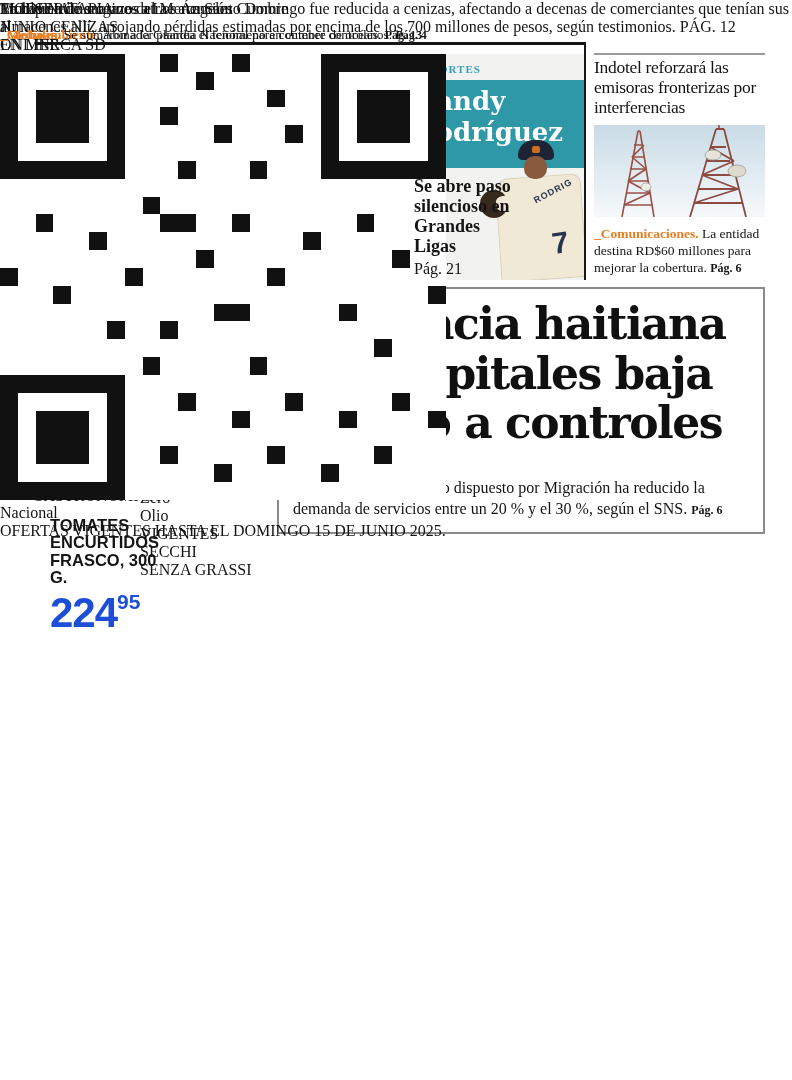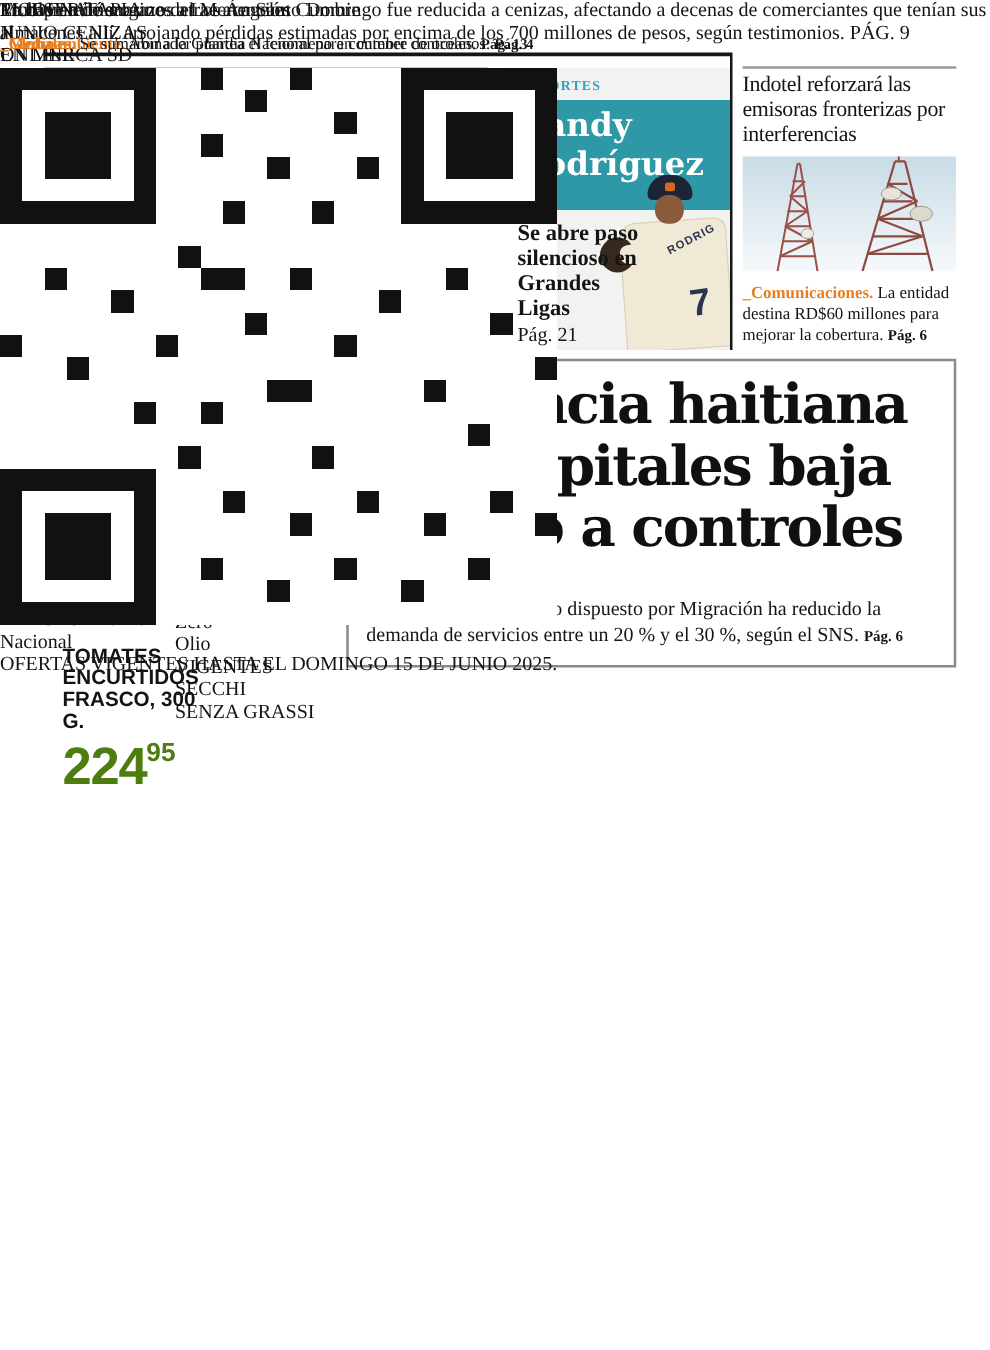--- a/index.html
+++ b/index.html
@@ -74,21 +74,21 @@
   .italia .it { font-size:56px; letter-spacing:1px; line-height:1.1; }
 
   
   .ponti { left:32px; top:451px; width:231px; height:404px; background:#fff; overflow:hidden;text-decoration:underline; }
   .ponti-badge { width:82px; text-align:center; }
   .ponti-badge .yr { color:#b8953a; font-family:"Liberation Sans",sans-serif; font-size:8px; letter-spacing:2px; }
   .ponti-badge .bx { margin-top:1px; background:#1E3A1F; border:2px solid #C9A02C; border-radius:14px 14px 10px 10px / 18px 18px 8px 8px;
     color:#fff; font-family:"DejaVu Serif",serif; font-weight:bold; font-size:15px; padding:3px 0 4px; }
   .p1-logo { left:18px; top:10px; }
   .p1-name { left:18px; top:66px; width:112px; font-family:"Liberation Sans",sans-serif; font-weight:bold; font-size:16.5px; line-height:1.05; }
-  .price { color:#4d7c0f; font-family:"Liberation Sans",sans-serif; font-weight:bold; }
+  .price { color:#1d4ed8; font-family:"Liberation Sans",sans-serif; font-weight:bold; }
   .price .int { font-size:42px; letter-spacing:-1px; }
   .price .cts { font-size:21px; vertical-align:18px; }
   .p1-price { left:18px; top:138px; }
   .jar { left:108px; top:2px; width:122px; height:196px; }
   .jar .lid { position:absolute; left:6px; top:0; width:110px; height:22px; background:linear-gradient(180deg,#e3c153,#a47d1e); border-radius:8px; }
   .jar .body { position:absolute; left:0; top:16px; width:122px; height:180px; border-radius:12px 12px 14px 14px;
     background:linear-gradient(180deg,#8a4a28 0%,#7a2f1d 14%,#61downState 0; background:linear-gradient(180deg,#8a4a28 0%,#7a2f1d 14%,#612115 55%,#43160d 100%); }
   .jar .label { position:absolute; left:8px; top:48px; width:106px; height:126px; background:#27221e; border-radius:6px; text-align:center; overflow:hidden; }
   .jar .mini-badge { margin:8px auto 0; width:62px; }
   .jar .mini-badge .yr { font-size:6px; color:#c9a02c; font-family:"Liberation Sans",sans-serif; letter-spacing:1px; }
@@ -437,21 +437,21 @@
       <div class="helmet"></div>
     </div>
     <div class="hose"></div>
     <div class="credit">ELIESER TAPIA</div>
     <div class="overlay">
       <div class="l1">JUNIO CENIZAS</div>
       <div class="l2">EN MERCA SD</div>
     </div>
   </div>
 
-  <p class="abs caption"><span>La nave número uno del Merca Santo Domingo fue reducida a cenizas, afectando a decenas de comerciantes que tenían sus almacenes allí, arrojando pérdidas estimadas por encima de los 700 millones de pesos, según testimonios. </span><span class="pg">PÁG. 9</span></p>
+  <p class="abs caption"><span>La nave número uno del Merca Santo Domingo fue reducida a cenizas, afectando a decenas de comerciantes que tenían sus almacenes allí, arrojando pérdidas estimadas por encima de los 700 millones de pesos, según testimonios. </span><span class="pg">PÁG. 12</span></p>
 
   <div class="abs col-sargazos">
     <div class="bh">Problema de sargazos atrae atención Cumbre</div>
     <p class="kicker-par"><span class="kicker">_Medioambiente.</span><span> Abinader plantea el fenómeno en cumbre de océanos. </span><span class="pageref">Pág. 4</span></p>
   </div>
 
   <div class="abs sumario">
     <div class="sum-gap"></div>
   </div>
 

